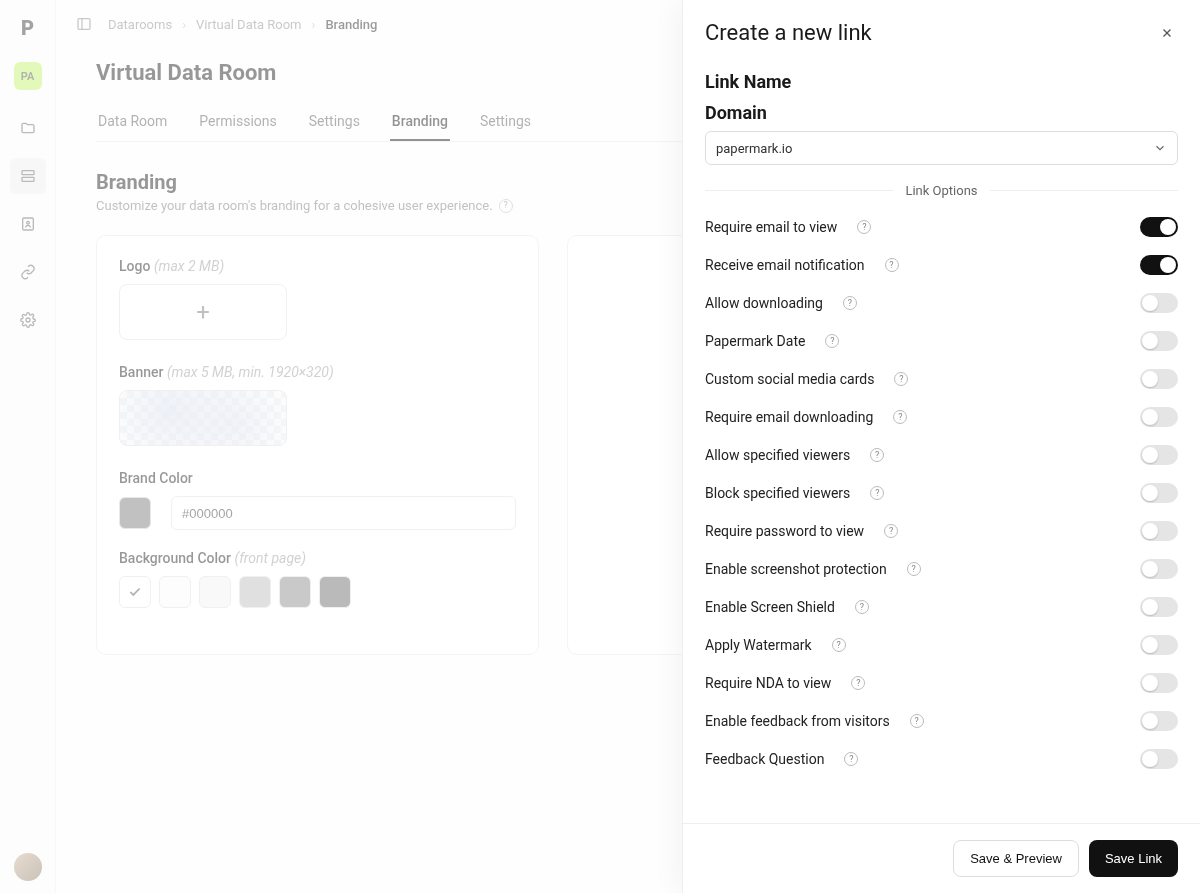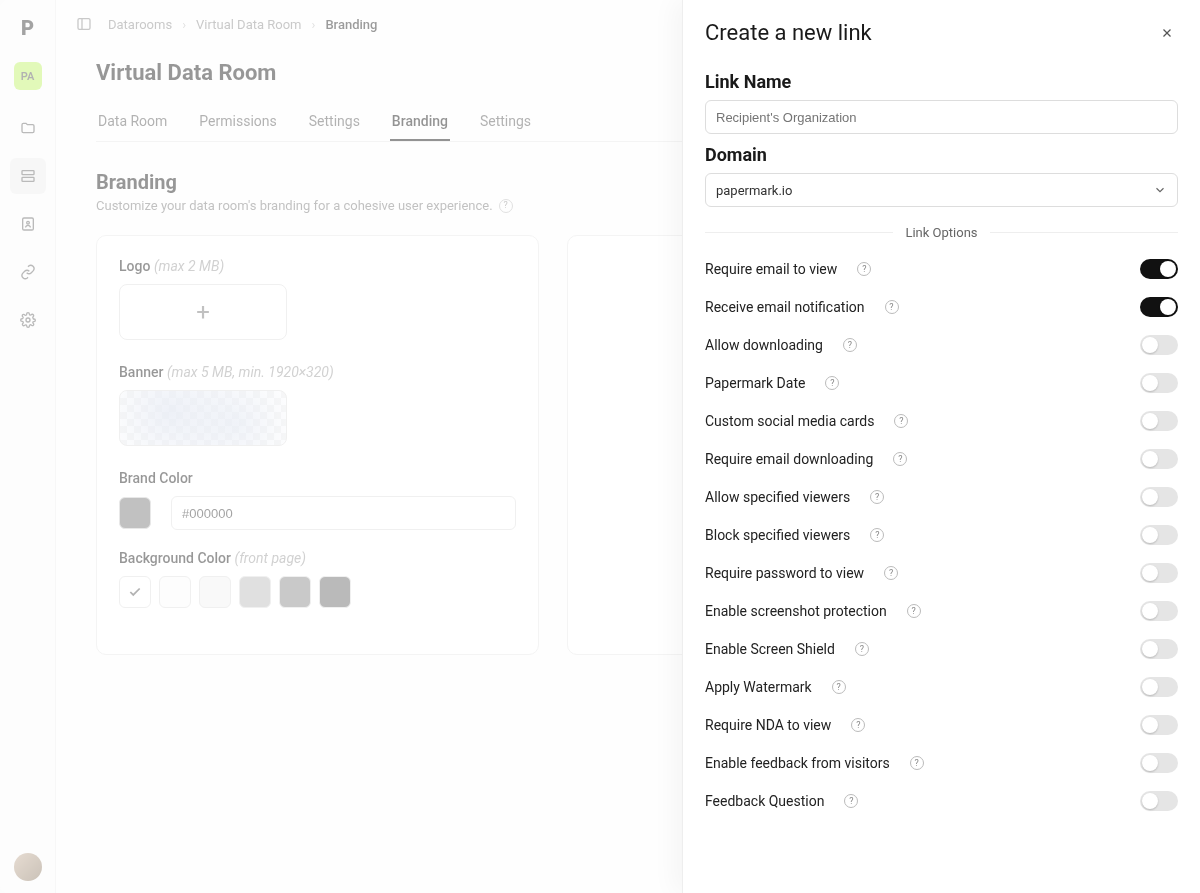--- a/index.html
+++ b/index.html
@@ -440,21 +440,20 @@
     <h3>Create a new link</h3>
     <div class="close-x">
       <svg width="14" height="14" viewBox="0 0 24 24" stroke="currentColor" stroke-width="2" fill="none">
           <line x1="18" y1="6" x2="6" y2="18"></line>
           <line x1="6" y1="6" x2="18" y2="18"></line>
         </svg>
     </div>
   </div>
   <div class="drawer-body">
     <label class="form-label">Link Name</label>
-    <input class="form-input" placeholder="Recipient's Organization" style="">
 
     <label class="form-label">Domain</label>
     <div class="form-select">
       <span>papermark.io</span>
       <span>
         <svg width="14" height="14" viewBox="0 0 24 24" stroke="#666" stroke-width="2" fill="none">
             <polyline points="6 9 12 15 18 9"></polyline>
           </svg>
       </span>
     </div>
@@ -563,13 +562,17 @@
         <div class="toggle"></div>
       </div>
     <div class="opt-row">
         <div class="lbl">
           <span>Feedback Question</span>
           <span class="help-ic">?</span>
         </div>
         <div class="toggle"></div>
       </div>
   </div>
+  <div class="drawer-foot">
+    <button class="btn btn-outline">Save &amp; Preview</button>
+    <button class="btn btn-dark">Save Link</button>
+  </div>
 </div>
 
 </body></html>

